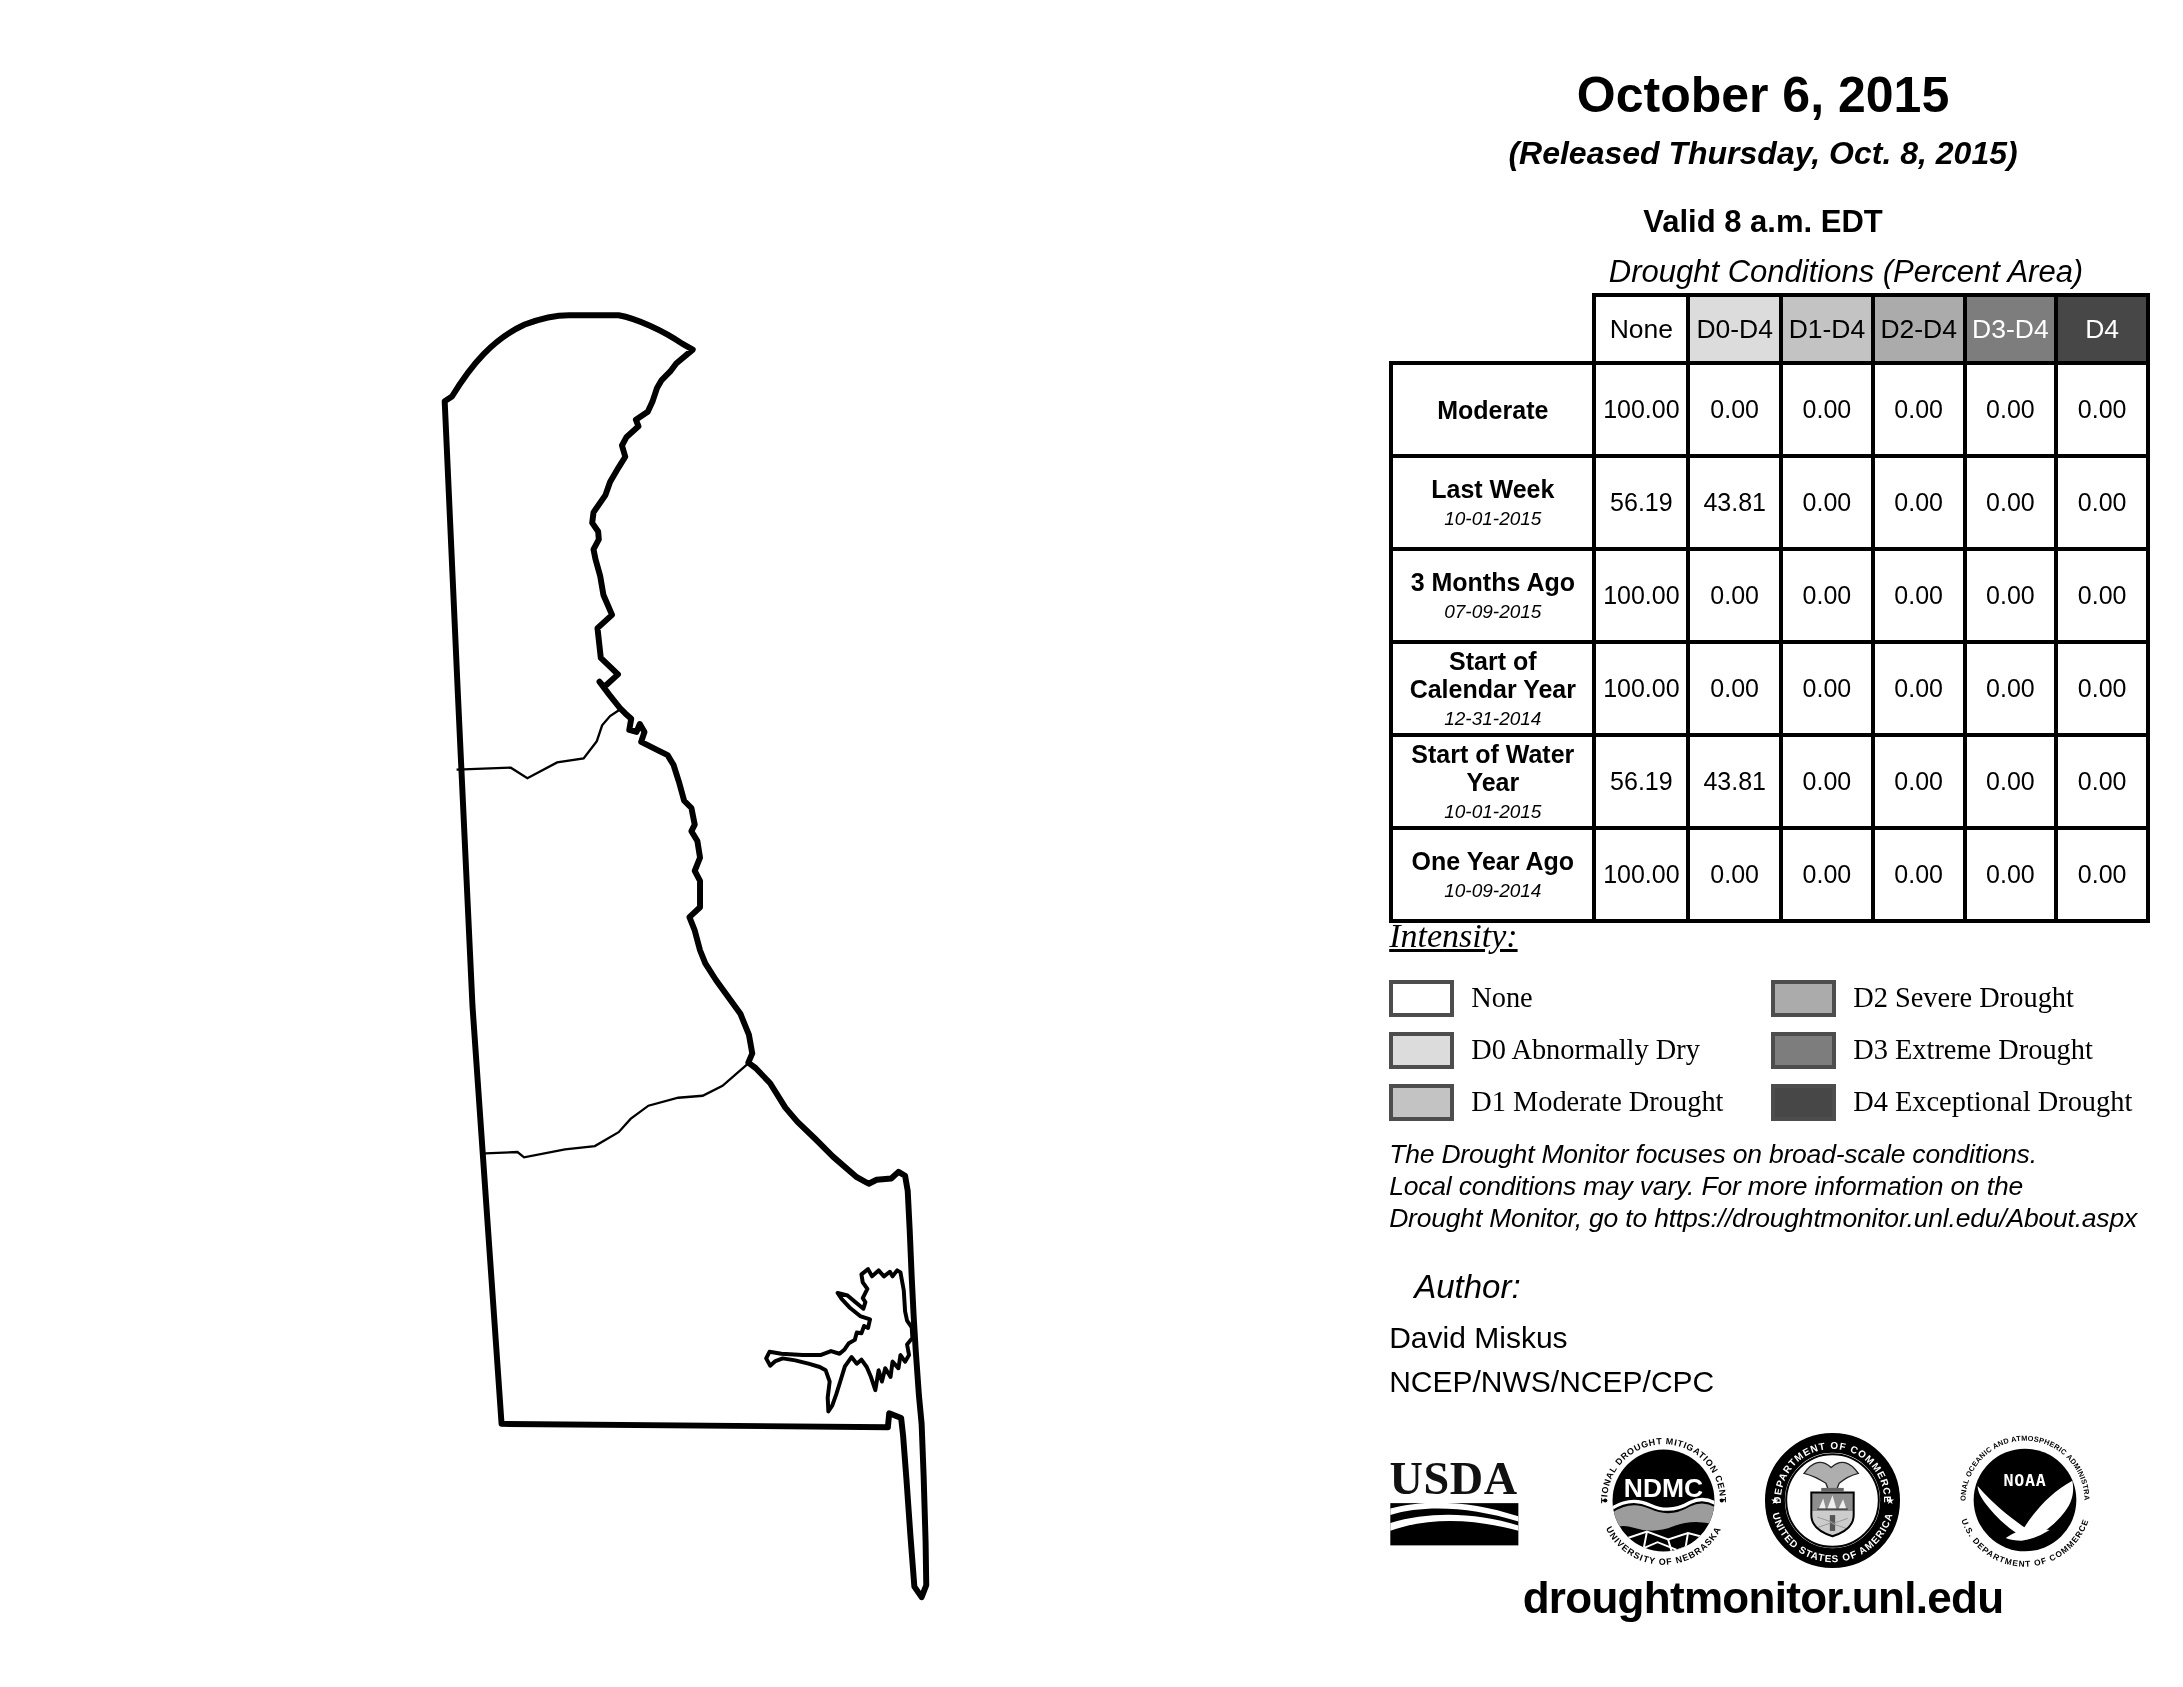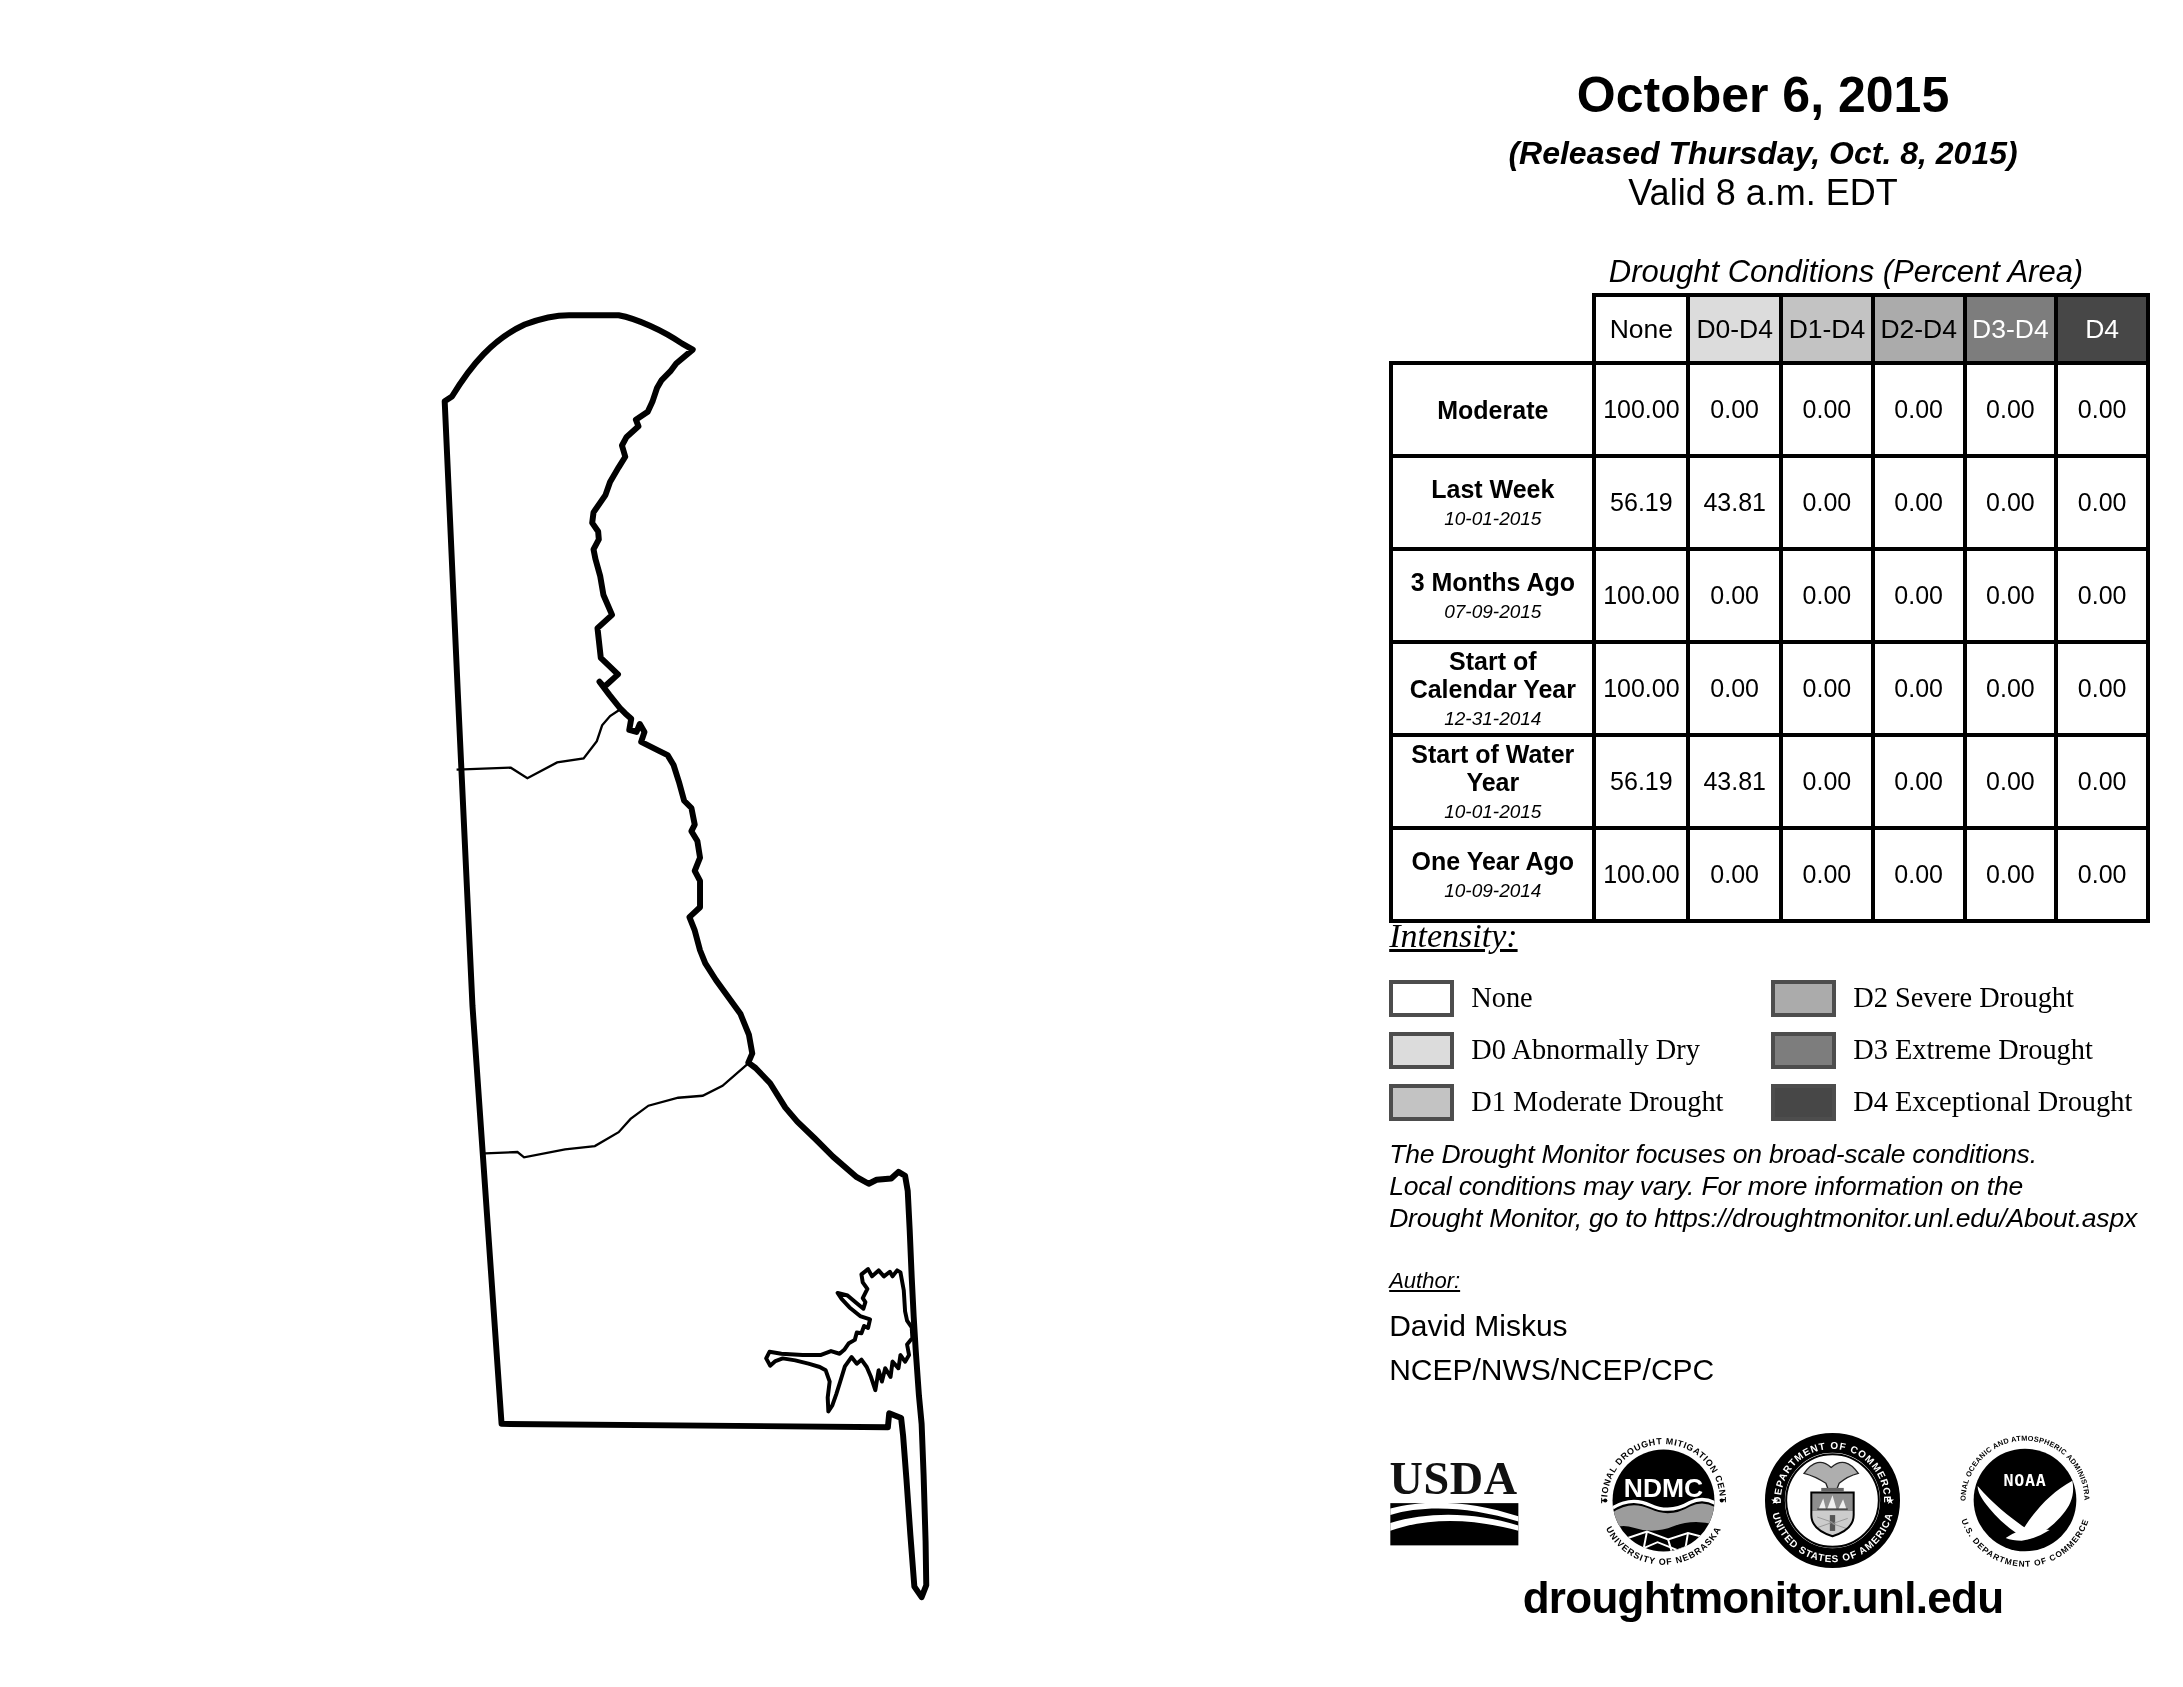--- a/index.html
+++ b/index.html
@@ -8,42 +8,42 @@
   
   .title-block{position:absolute;left:0;top:53px;width:1456px;text-align:center;}
   .t1{font-size:52px;font-weight:bold;font-style:italic;letter-spacing:-0.7px;}
   .t2{font-size:74px;font-weight:bold;letter-spacing:-2px;margin-top:4px;}
   .map-svg{position:absolute;left:397px;top:298px;width:569px;height:1323px;}
   
   .right{position:absolute;left:1376px;top:0;width:774px;height:1220px;}
   .date-block{position:absolute;left:0;top:66px;width:774px;text-align:center;}
   .d1{font-size:50px;font-weight:bold;}
   .d2{font-size:32px;font-weight:bold;font-style:italic;margin-top:10.6px;}
-  .d3{font-size:36px;font-weight:normal;margin-top:0;}
+  .d3{font-size:31px;font-weight:bold;margin-top:32px;}
   .tbl-title{position:absolute;left:3px;top:254px;width:742px;box-sizing:border-box;
              padding-left:192px;text-align:center;font-style:italic;font-size:31px;}
   table.dm{position:absolute;left:13.2px;top:293px;border-collapse:collapse;}
   .dm th,.dm td{border:4px solid #000;padding:0;text-align:center;vertical-align:middle;background:#fff;}
   .dm th.corner{border:none;background:transparent;}
   .dm thead th{height:64px;font-weight:normal;font-size:26.5px;}
   .dm tbody td{height:89px;}
   .dm td.val{font-size:25px;width:91px;}
   .dm td.rowlabel{width:198px;padding:0 4px;}
   .rl{font-size:25px;font-weight:bold;line-height:1.12;}
   .rd{font-size:19px;font-style:italic;margin-top:5.3px;}
   .legend{position:absolute;left:13.2px;top:917px;font-family:Liberation Serif, serif;}
   .legend-title{font-size:34px;font-style:italic;text-decoration:underline;margin-bottom:17px;}
   .legend-grid{display:grid;grid-auto-flow:column;grid-template-rows:repeat(3,52px);grid-template-columns:382px auto;}
   .legend-item{display:flex;align-items:center;}
   .swatch{width:57px;height:29px;border:4.6px solid #4d4d4d;margin-right:17px;flex:0 0 auto;}
   .legend-label{font-size:28.4px;}
   .disclaimer{position:absolute;left:13.2px;top:1139px;font-style:italic;font-size:26.5px;
               line-height:1.2;letter-spacing:-0.2px;white-space:nowrap;}
   .author{position:absolute;left:13.2px;top:1268px;}
-  .author-title{font-size:22px;font-style:italic;text-decoration:underline;margin-bottom:14.6px;}
+  .author-title{font-size:33px;font-style:italic;margin-bottom:14.6px;margin-left:25px;}
   .author-line{font-size:30px;margin-top:10.6px;}
   .logo{position:absolute;}
   .logo-usda{left:13.2px;top:1454px;width:132px;height:93px;}
   .logo-ndmc{left:218px;top:1431px;width:139px;height:139px;}
   .logo-doc{left:387px;top:1431px;width:139px;height:139px;}
   .logo-noaa{left:579px;top:1430px;width:140px;height:140px;}
   .url{position:absolute;left:0;top:1573px;width:774px;text-align:center;
        font-size:44px;font-weight:bold;letter-spacing:-0.7px;}
 </style>
 </head>

